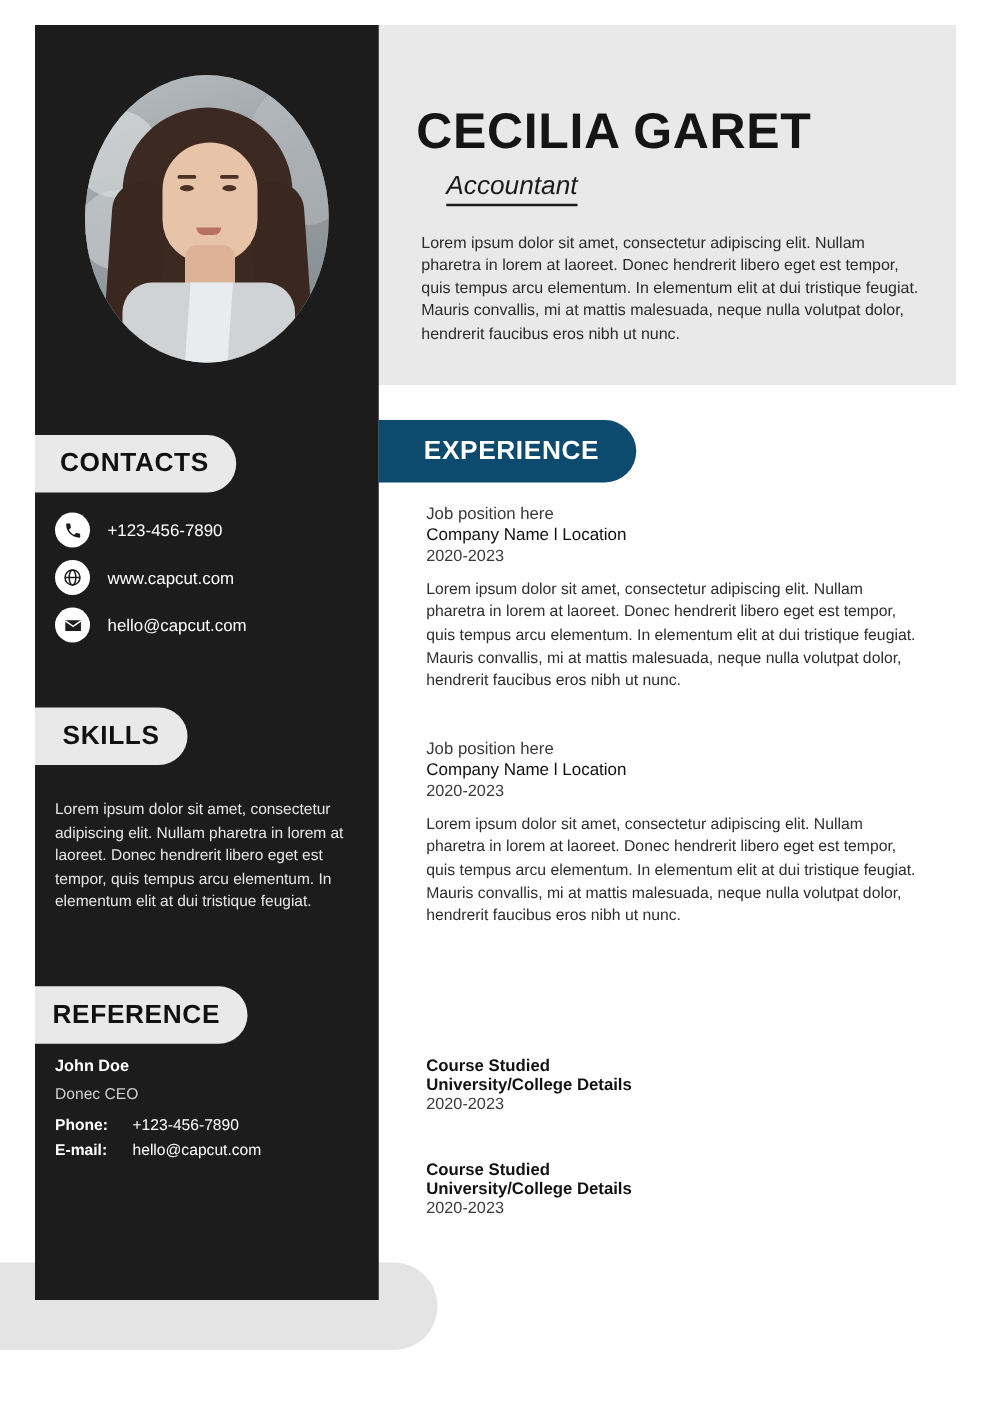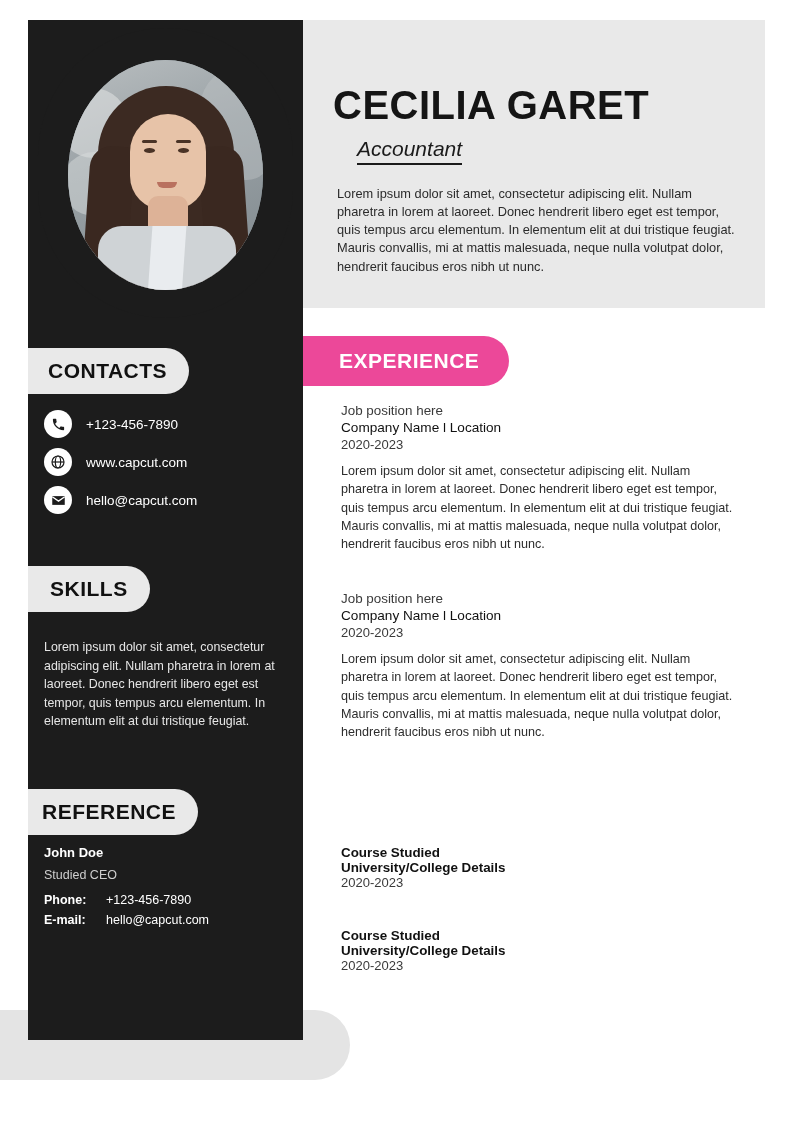--- a/index.html
+++ b/index.html
@@ -182,21 +182,21 @@
     letter-spacing: 0.5px;
     display: flex;
     align-items: center;
     padding: 0 22px 0 14px;
     height: 46px;
     border-radius: 0 23px 23px 0;
     left: 28px;
   }
   .pill-dark {
     position: absolute;
-    background: #ec4899;
+    background: #0c4a6e;
     color: #ffffff;
     font-size: 21px;
     font-weight: 800;
     letter-spacing: 0.5px;
     display: flex;
     align-items: center;
     padding: 0 30px 0 36px;
     height: 50px;
     border-radius: 0 25px 25px 0;
     left: 303px;
@@ -368,21 +368,21 @@
       </span>
       <span class="contact-text">hello@capcut.com</span>
     </div>
   </div>
 
   <div class="pill-light" style="top:566px;padding-left:22px;">SKILLS</div>
   <div class="skills-text">Lorem ipsum dolor sit amet, consectetur adipiscing elit. Nullam pharetra in lorem at laoreet. Donec hendrerit libero eget est tempor, quis tempus arcu elementum. In elementum elit at dui tristique feugiat.</div>
 
   <div class="pill-light" style="top:777px;margin-top:12px;">REFERENCE</div>
   <div class="ref-name">John Doe</div>
-  <div class="ref-title">Studied CEO</div>
+  <div class="ref-title">Donec CEO</div>
   <div class="ref-rows">
     <div class="ref-row">
       <span class="ref-label">Phone:</span>
       <span class="ref-val">+123-456-7890</span>
     </div>
     <div class="ref-row">
       <span class="ref-label">E-mail:</span>
       <span class="ref-val">hello@capcut.com</span>
     </div>
   </div>

